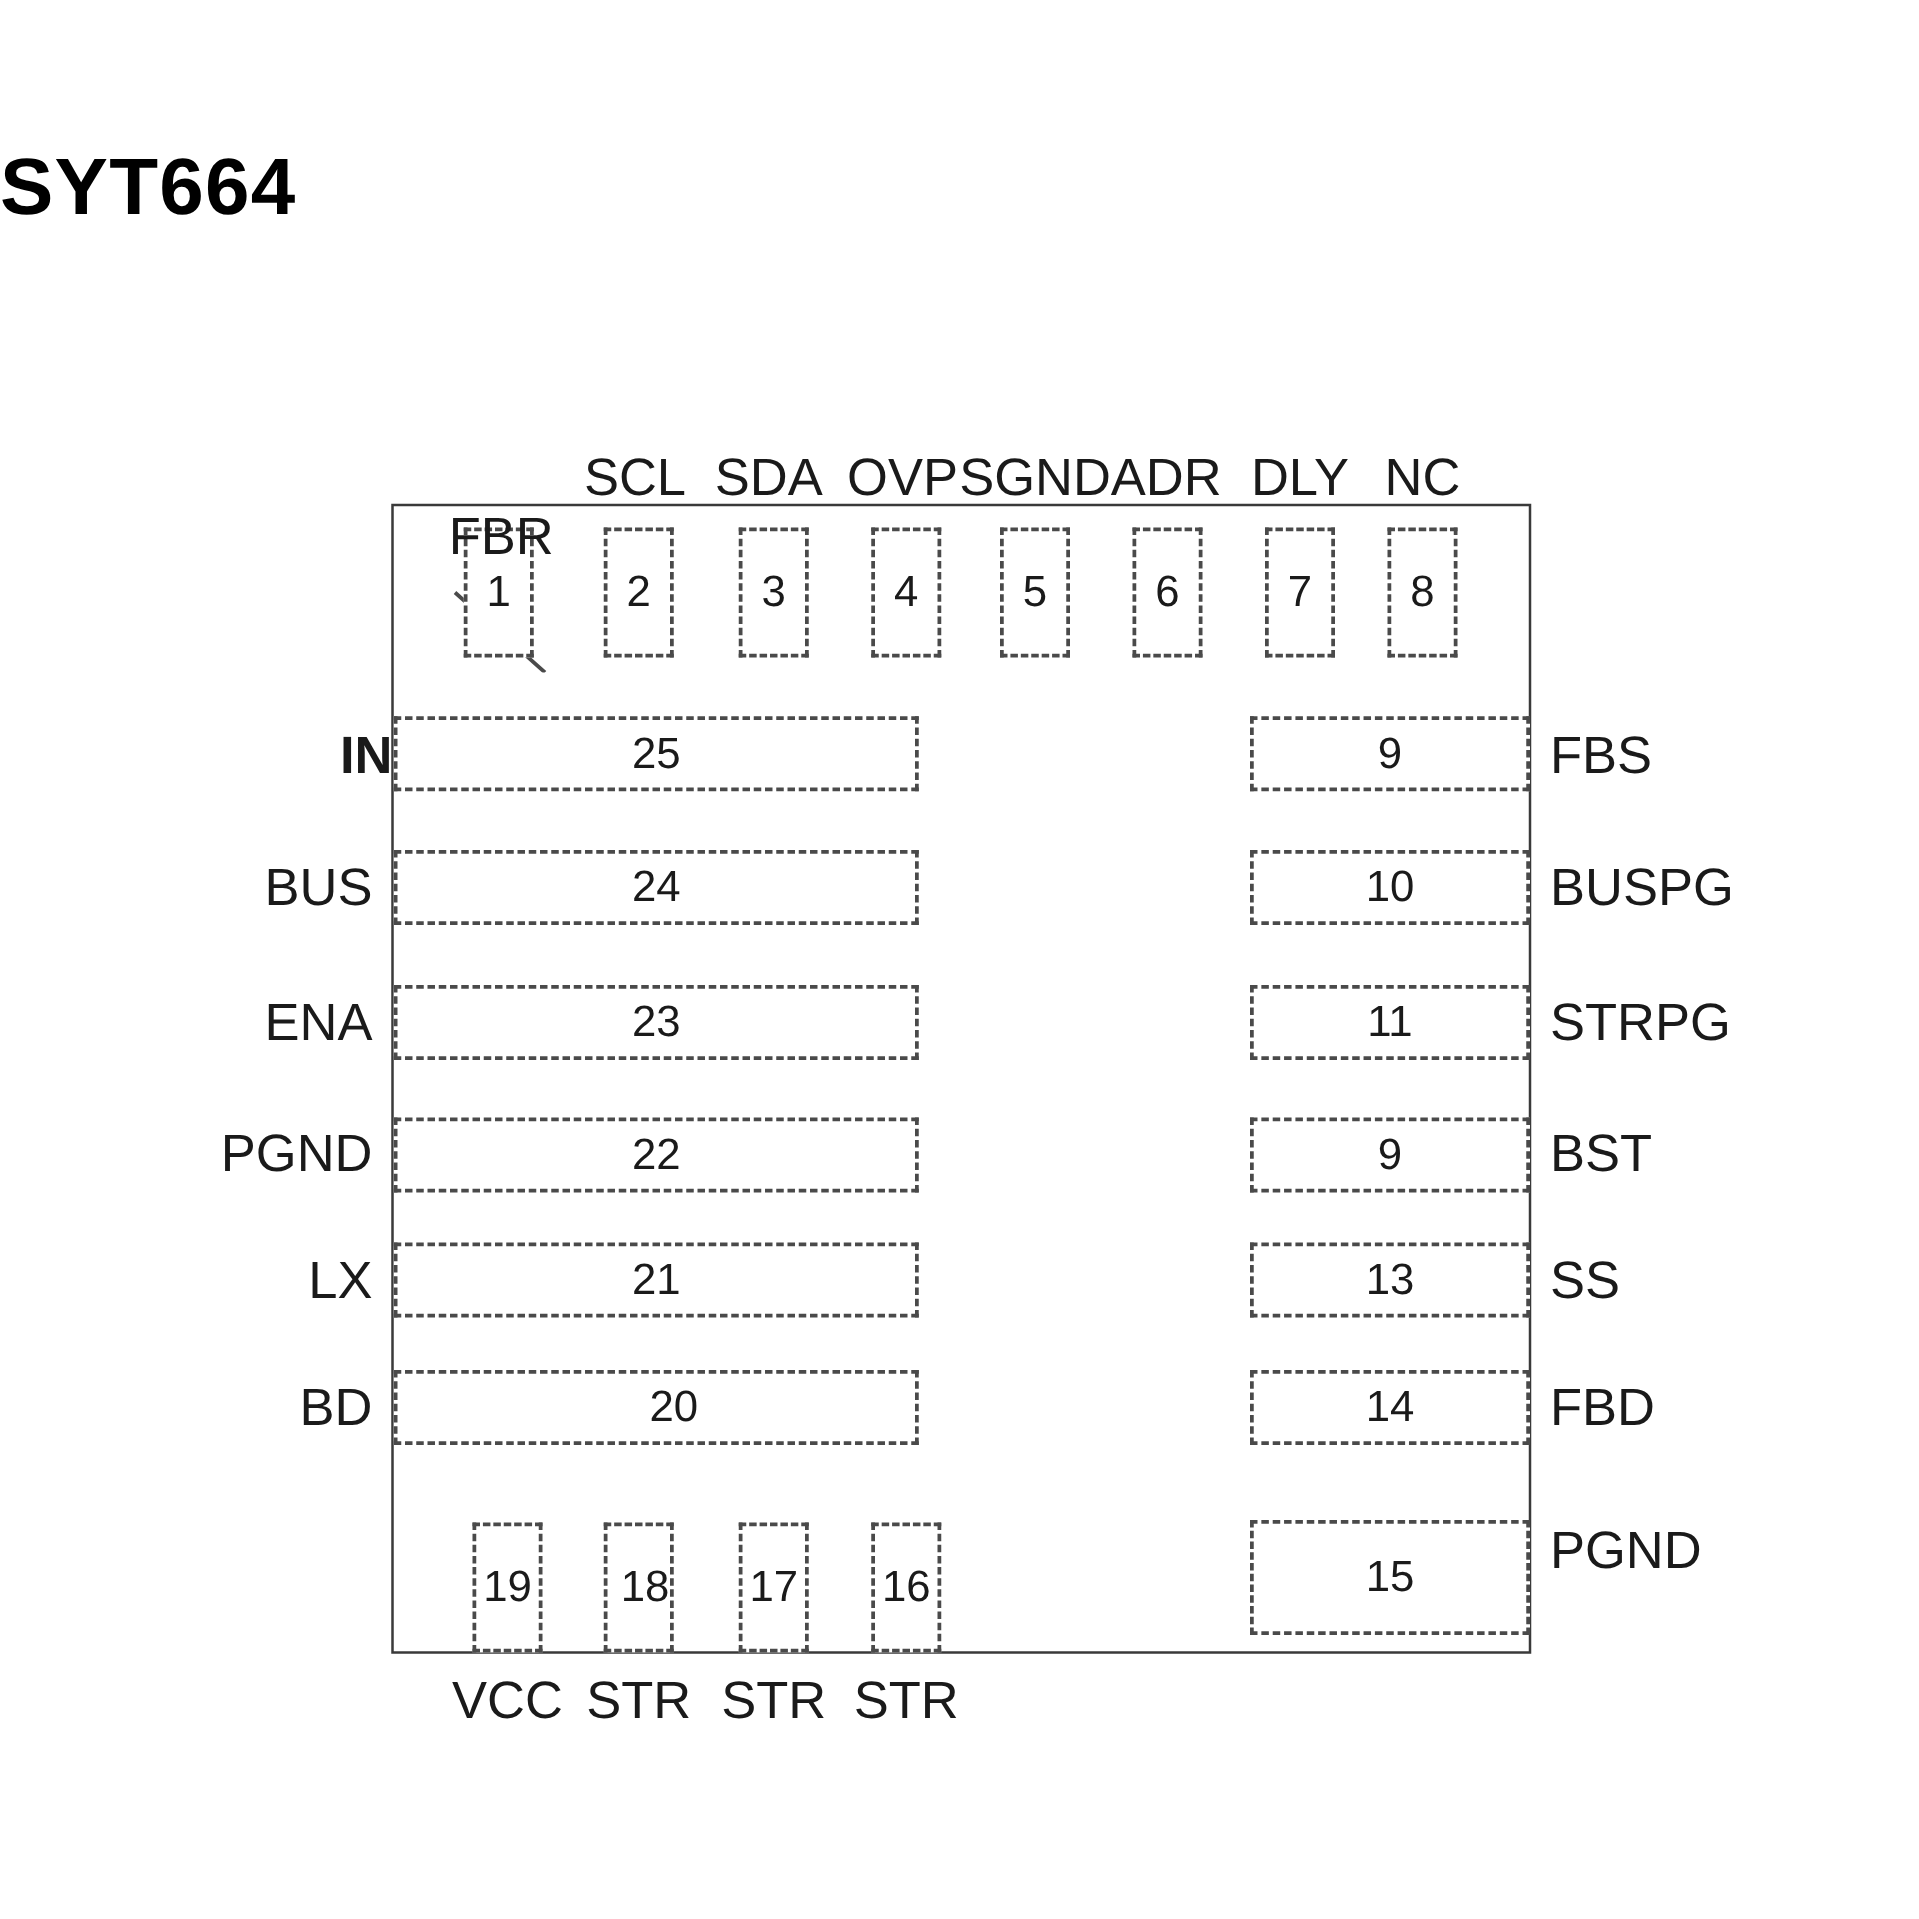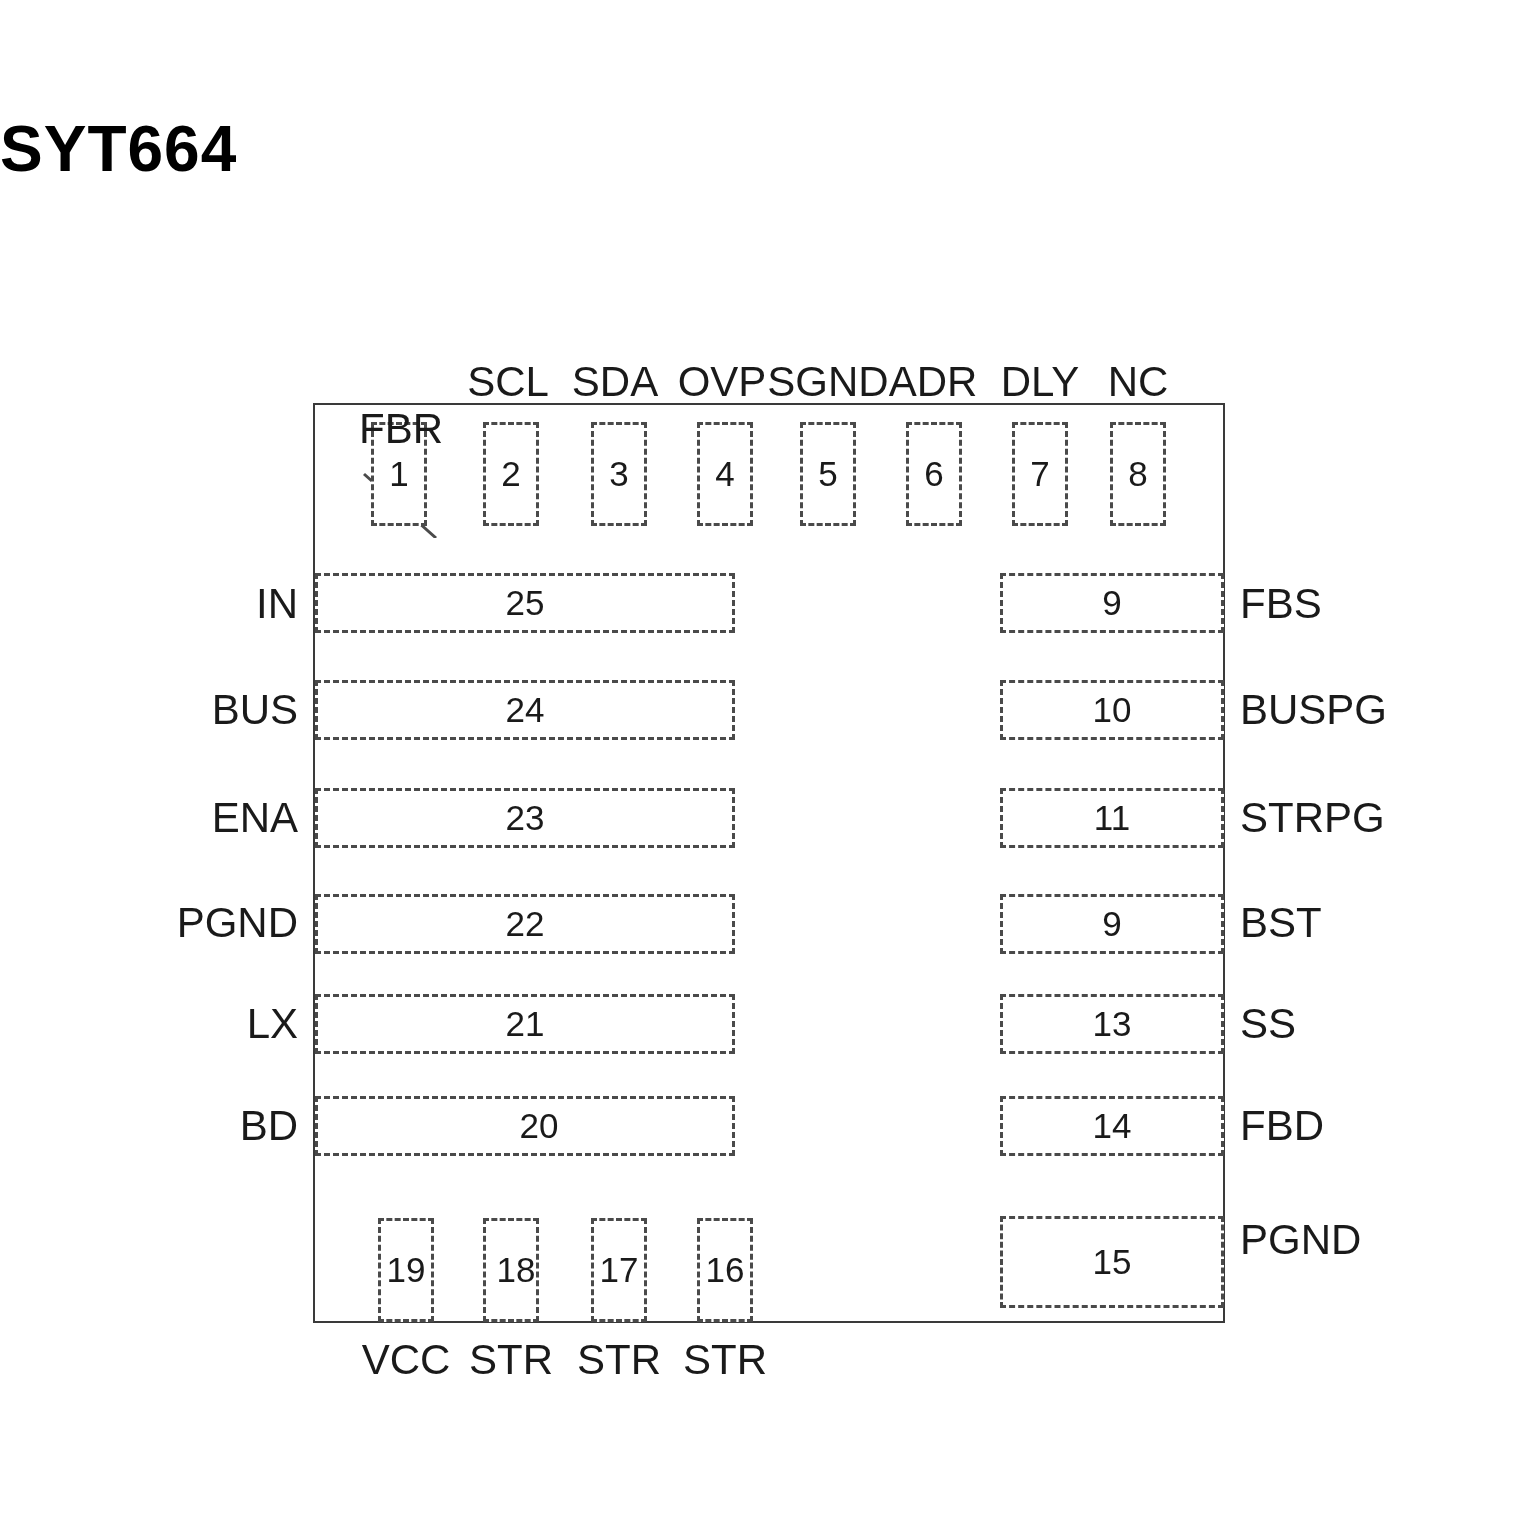--- a/index.html
+++ b/index.html
@@ -158,21 +158,21 @@
 <div class="pad left" style="left:315px; top:894px;">
   <span>22</span>
 </div>
 <div class="pad left" style="left:315px; top:994px;">
   <span>21</span>
 </div>
 <div class="pad left" style="left:315px; top:1096px;padding-left:28px;">
   <span>20</span>
 </div>
 
-<div class="label left" style="left:298px; top:604px;">IN</div>
+<div class="label left" style="left:314px; top:604px;font-weight:bold;">IN</div>
 <div class="label left" style="left:298px; top:710px;">BUS</div>
 <div class="label left" style="left:298px; top:818px;">ENA</div>
 <div class="label left" style="left:298px; top:923px;">PGND</div>
 <div class="label left" style="left:298px; top:1024px;">LX</div>
 <div class="label left" style="left:298px; top:1126px;">BD</div>
 
 <div class="pad right" style="left:1000px; top:573px;">
   <span>9</span>
 </div>
 <div class="pad right" style="left:1000px; top:680px;">

